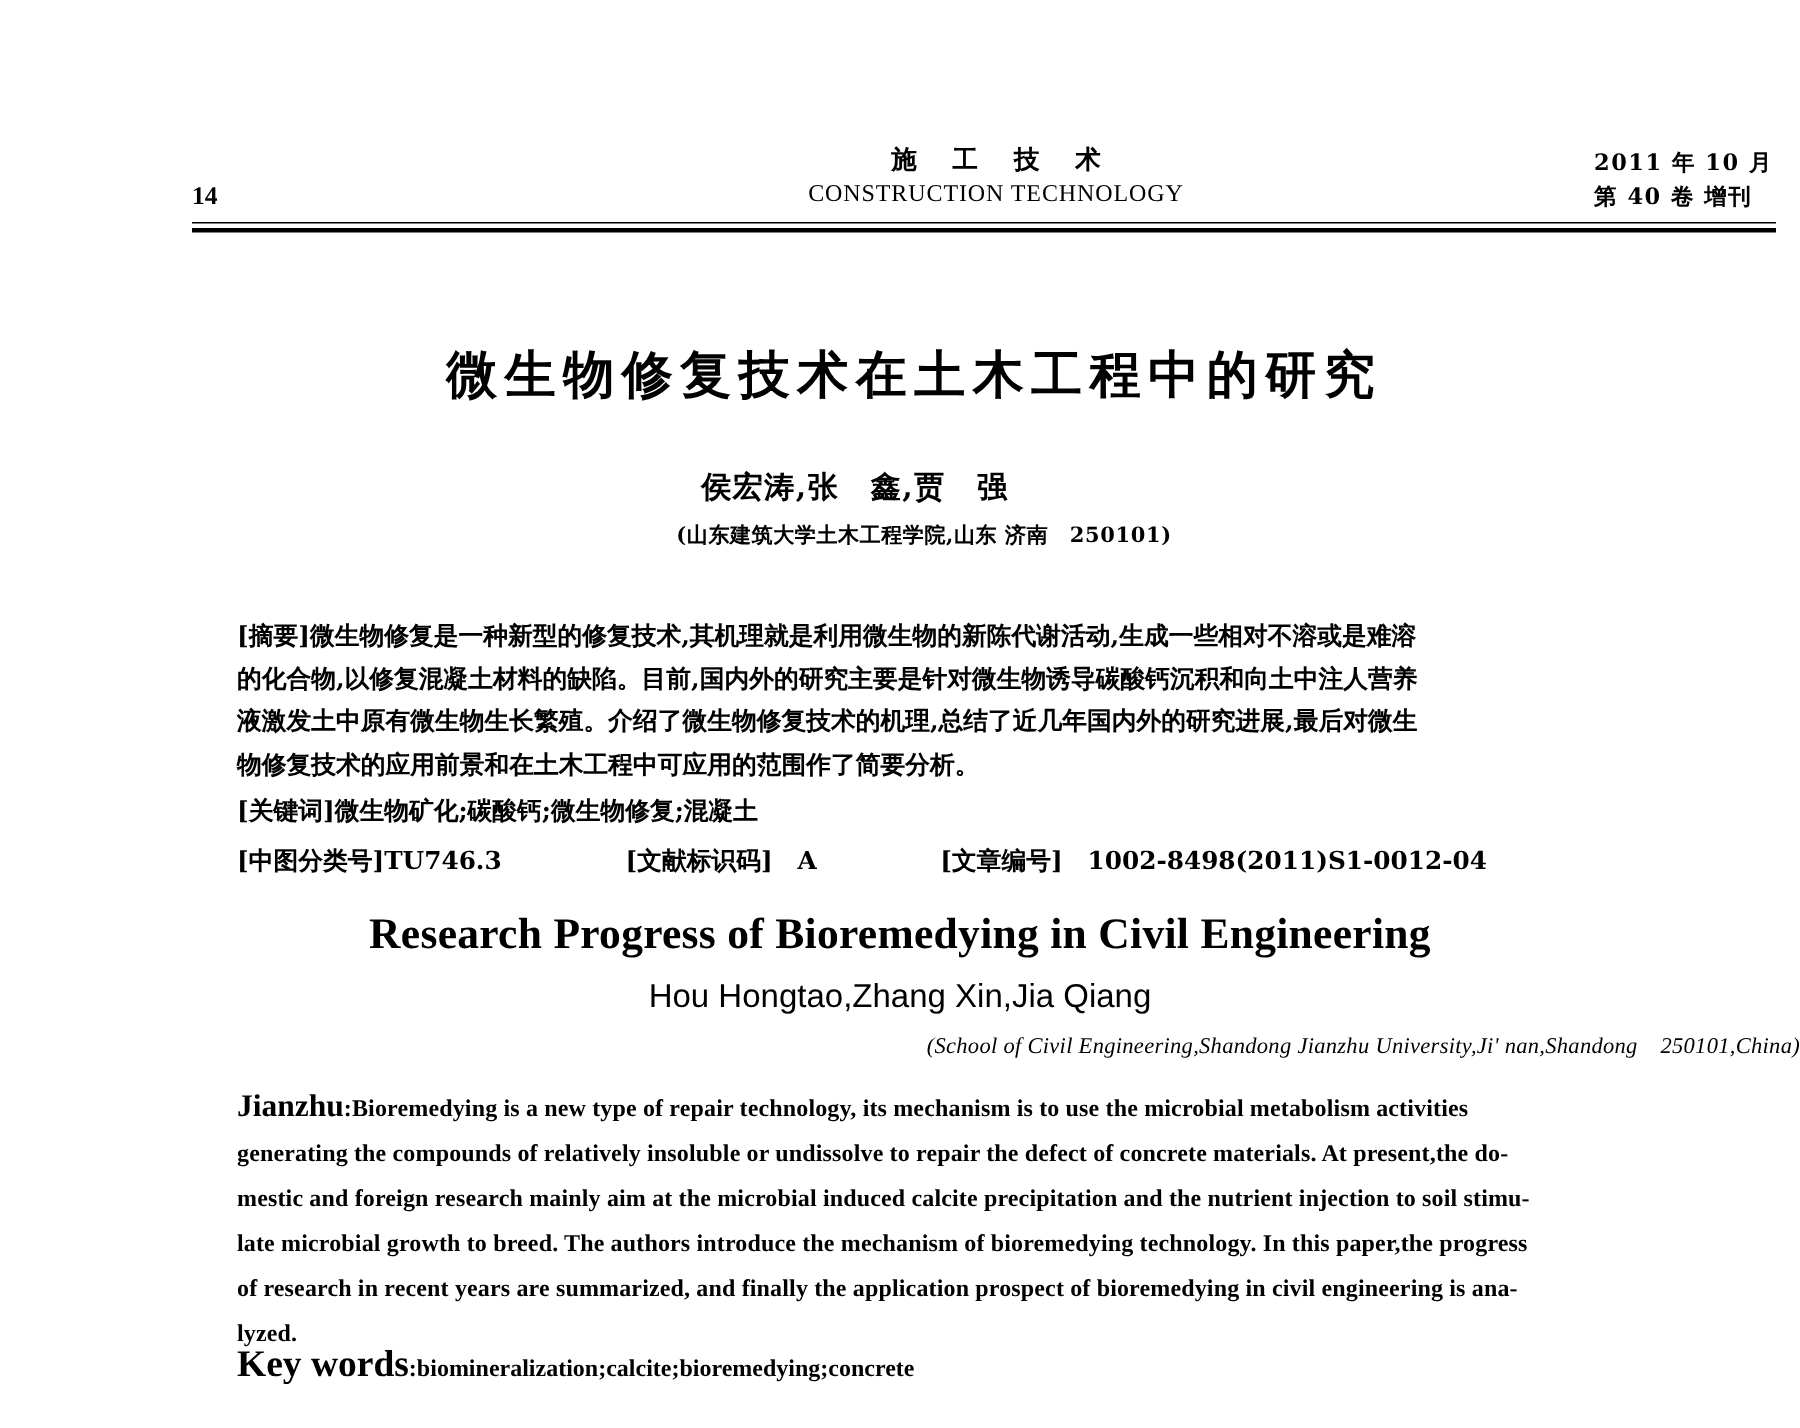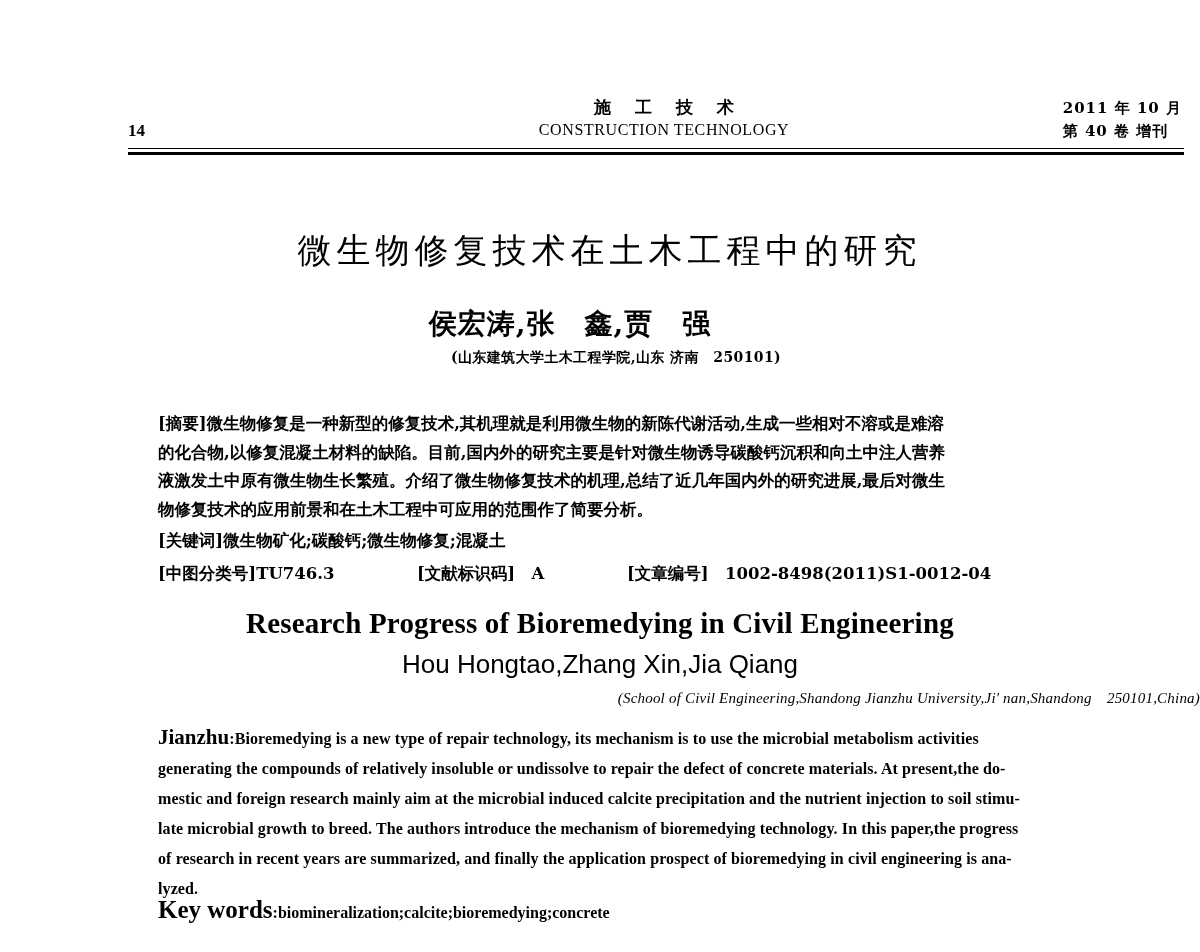--- a/index.html
+++ b/index.html
@@ -98,34 +98,34 @@
 
   
   .title-cn {
     position: absolute;
     left: 0;
     top: 228px;
     width: 1200px;
     text-align: center;
     font-family: "DejaVu Serif", "Liberation Serif", serif;
     font-size: 34px;
-    font-weight: normal;
+    font-weight: bold;
     letter-spacing: 5px;
     line-height: 44px;
     padding-left: 19px;
     box-sizing: border-box;
   }
   .authors-cn {
     position: absolute;
     left: 0;
     top: 310px;
     width: 1140px;
     text-align: center;
     font-family: "DejaVu Serif", "Liberation Serif", serif;
-    font-size: 28px;
+    font-size: 20px;
     font-weight: bold;
     letter-spacing: 1px;
     line-height: 28px;
     white-space: pre;
   }
   .affil-cn {
     position: absolute;
     left: 0;
     top: 346px;
     width: 1200px;
@@ -180,21 +180,21 @@
     letter-spacing: 0.2px;
     line-height: 38px;
   }
   .authors-en {
     position: absolute;
     left: 0;
     top: 650px;
     width: 1200px;
     text-align: center;
     font-family: "Liberation Sans", "DejaVu Sans", sans-serif;
-    font-size: 26px;
+    font-size: 22px;
     font-weight: normal;
     letter-spacing: 0px;
     line-height: 28px;
   }
   .affil-en {
     position: absolute;
     left: 0;
     top: 687px;
     width: 1200px;
     text-align: right;

